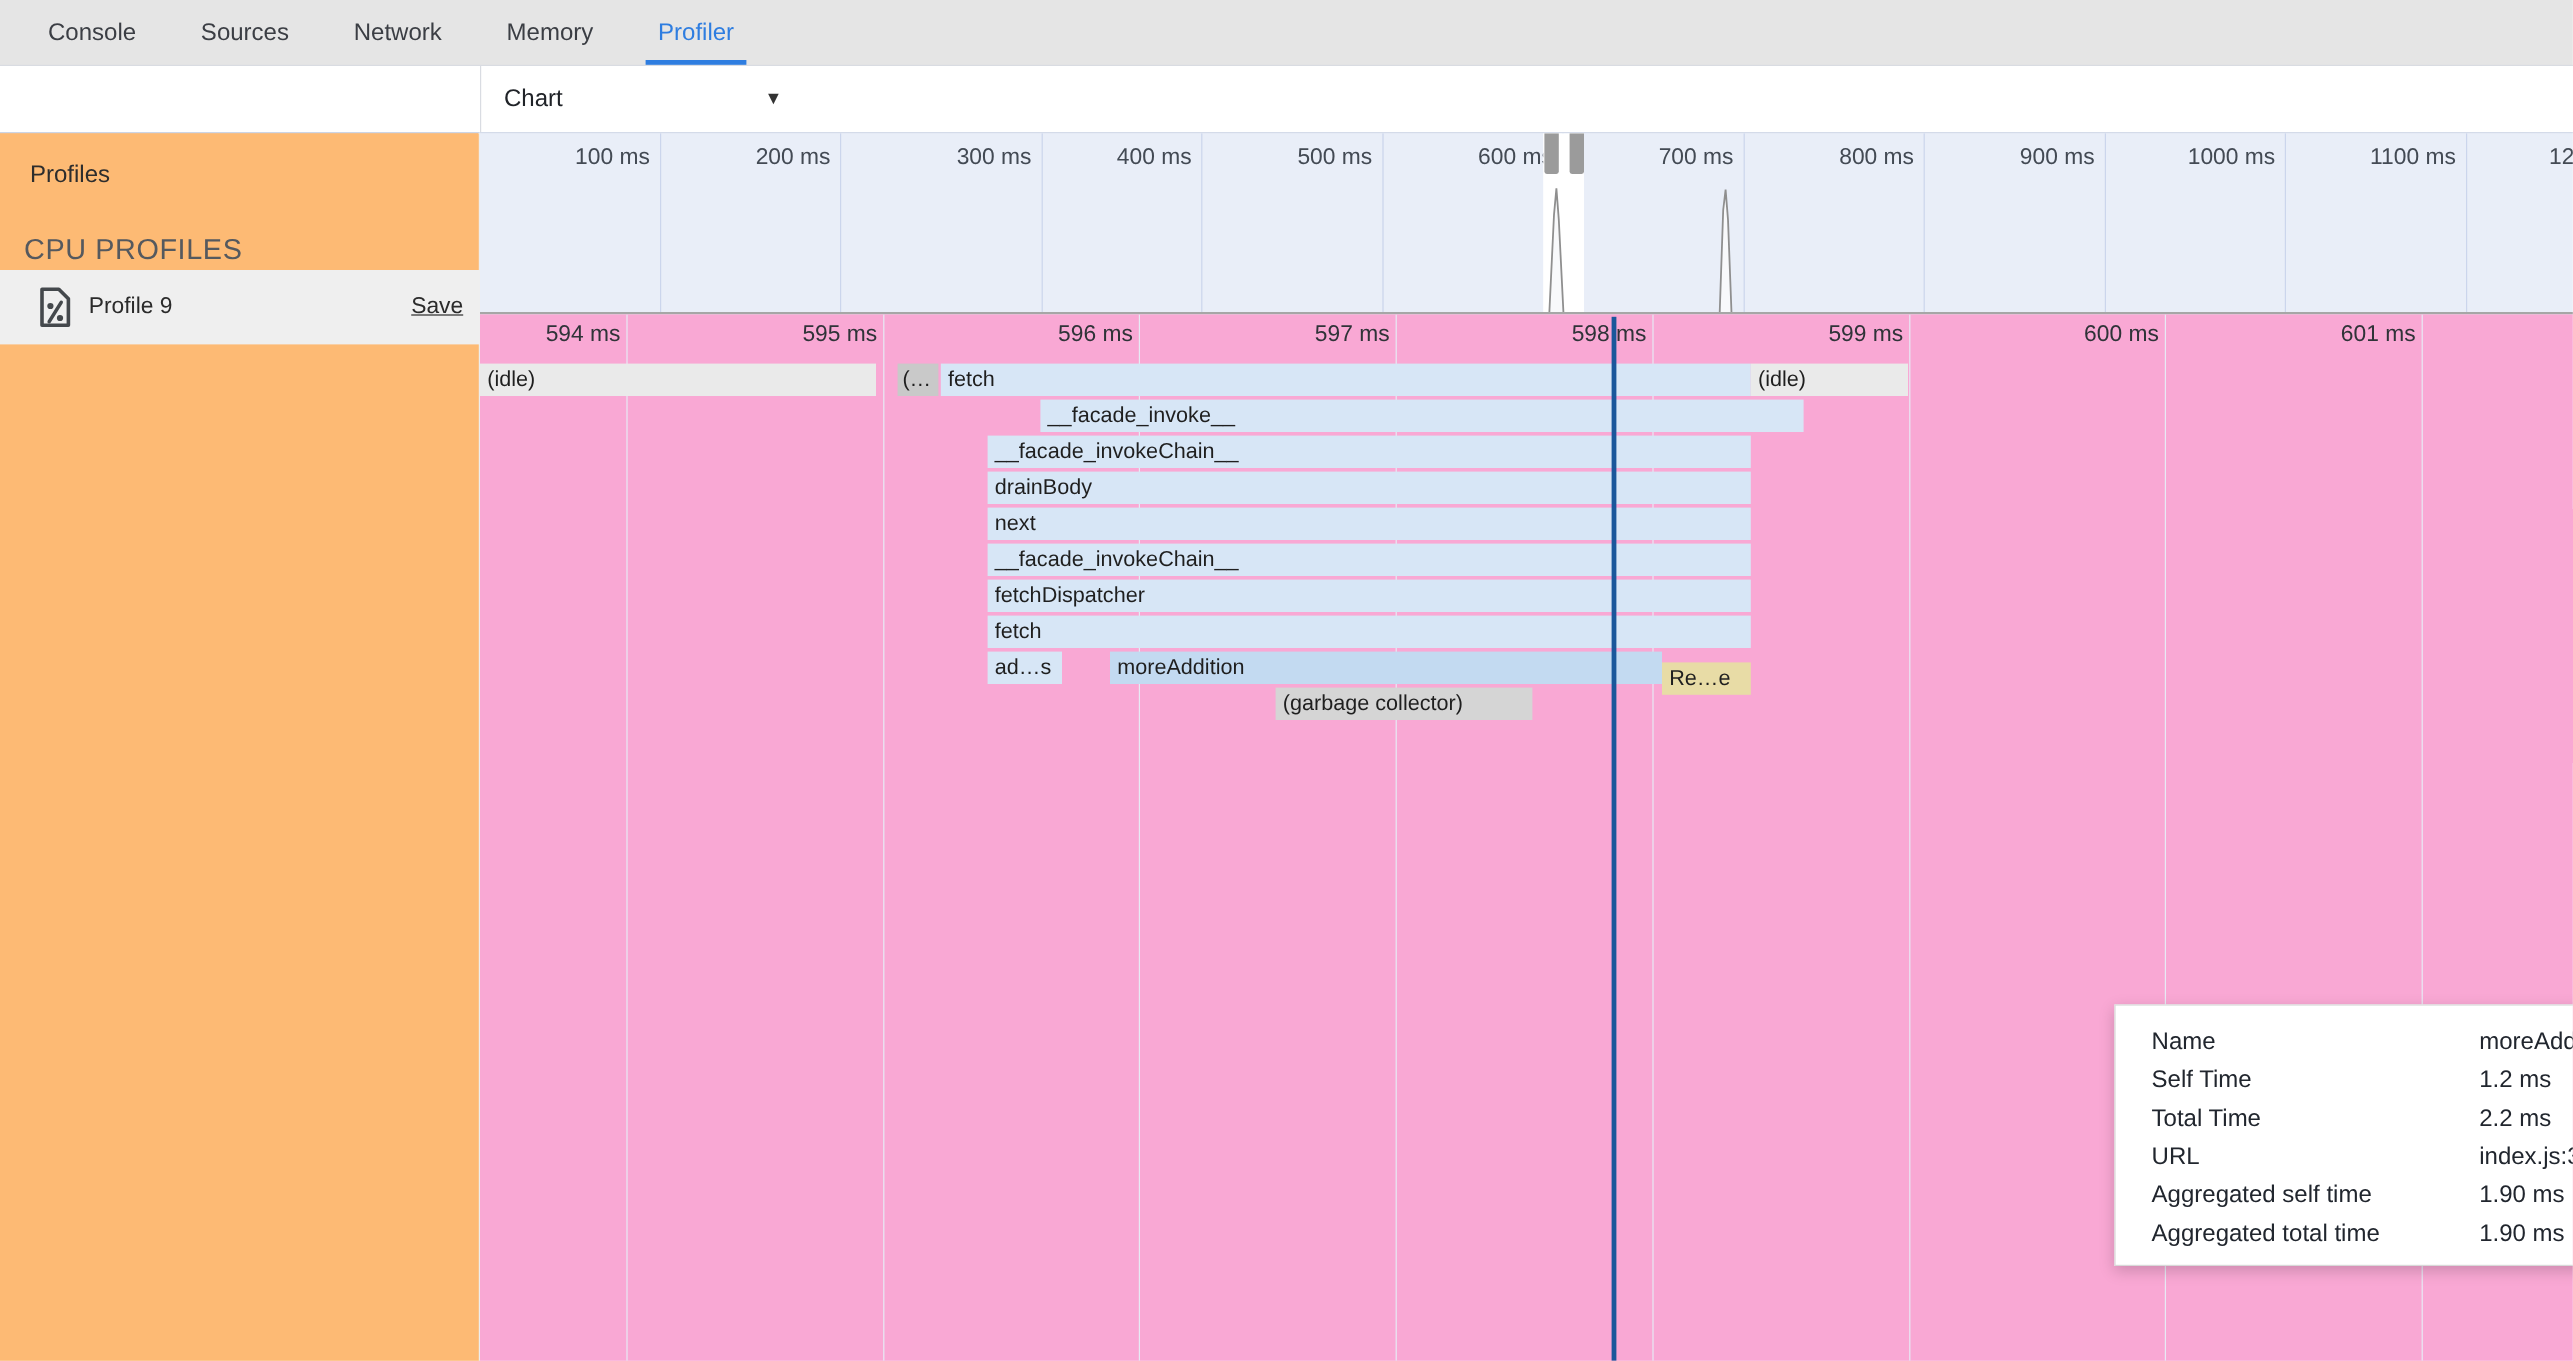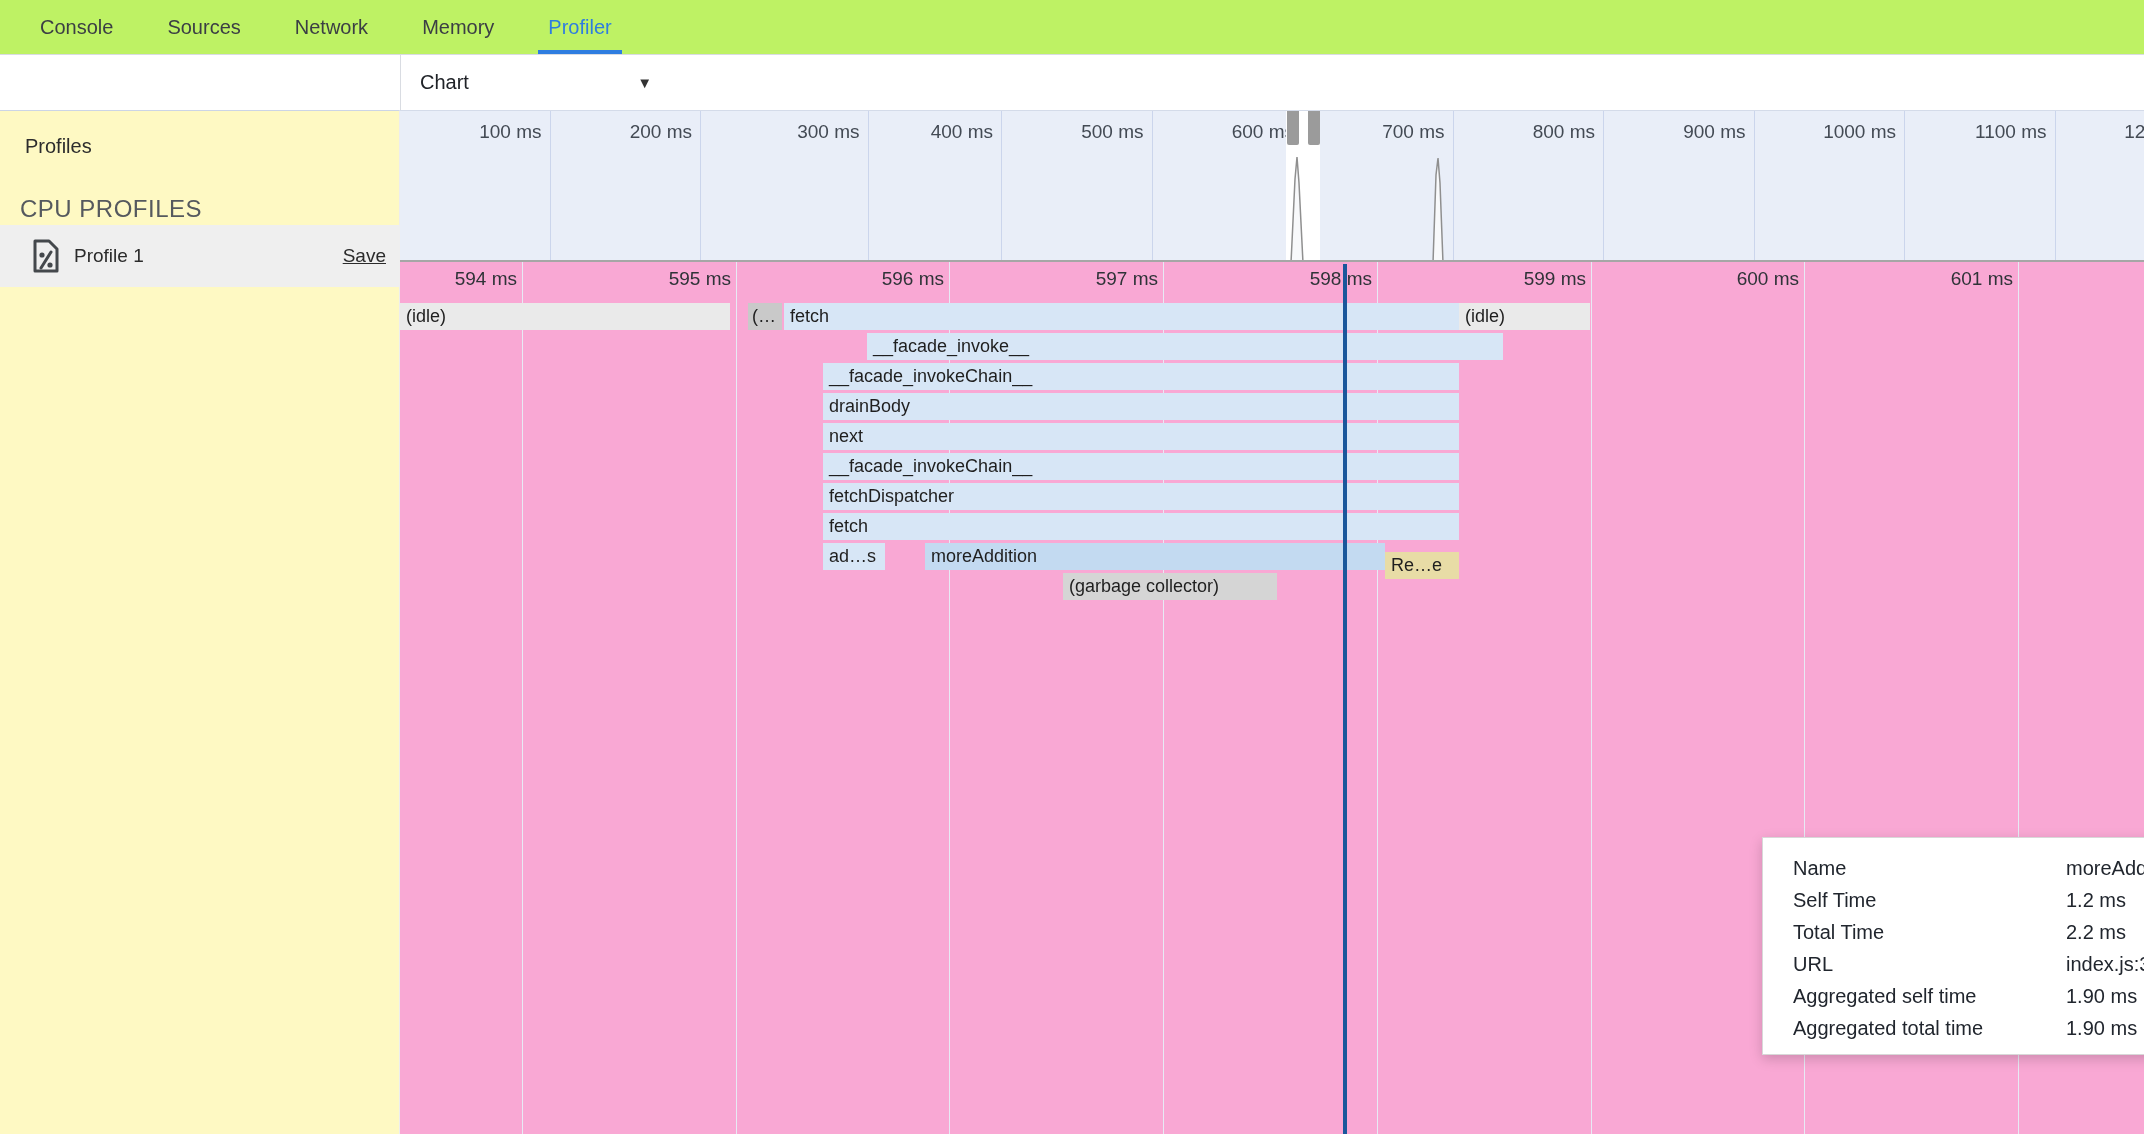--- a/index.html
+++ b/index.html
@@ -1,21 +1,21 @@
 <!DOCTYPE html>
 <html><head>
 <meta charset="utf-8">
 <style>
   * { margin:0; padding:0; box-sizing:border-box; }
   html,body { width:2144px; height:1134px; background:#fff; overflow:hidden;
               font-family:"Liberation Sans","DejaVu Sans",sans-serif; }
 
   
   #tabbar { position:absolute; left:0; top:0; width:2144px; height:55px;
-            background:#bef264; border-bottom:1px solid #d9dce2;
+            background:#e5e5e5; border-bottom:1px solid #d9dce2;
             display:flex; align-items:stretch; padding-left:30px; }
   .tab { font-size:20px; color:#3b3e44; display:flex; align-items:center;
          padding:0 10px; margin-right:34px; position:relative; cursor:default; }
   .tab.active { color:#2e7de0; }
   .tab.active::after { content:""; position:absolute; left:0; right:0; bottom:0;
                        height:4px; background:#2e7de0; }
 
   
   #toolbar { position:absolute; left:0; top:55px; width:2144px; height:55px; background:#fff; }
   #toolbar .vdiv { position:absolute; left:400px; top:0; width:1px; height:55px; background:#d9dce2; }
@@ -25,21 +25,21 @@
                 border-radius:50%; background:#3f4245; }
   #clear-slash { position:absolute; left:14px; top:-2px; width:3px; height:34px;
                  background:#3f4245; transform:rotate(45deg); }
   #chart-select { position:absolute; left:420px; top:55px; width:232px; height:55px;
                   display:flex; align-items:center; justify-content:space-between;
                   font-size:20px; color:#202328; }
   #chart-caret { font-size:15px; color:#333; }
 
   
   #sidebar { position:absolute; left:0; top:110px; width:400px; height:1024px;
-             background:#fef9c3; border-right:1px solid #ededed; border-top:1px solid #ccd5e6; }
+             background:#fdba74; border-right:1px solid #ededed; border-top:1px solid #ccd5e6; }
   #profiles-heading { position:absolute; left:25px; top:24px; font-size:20px; color:#2d2d2d; }
   #cpu-profiles-heading { position:absolute; left:20px; top:84px; font-size:24px;
                           color:#55595e; letter-spacing:.5px; }
   #profile-row { position:absolute; left:0; top:114px; width:400px; height:62px;
                  background:#efefef; display:flex; align-items:center; }
   #profile-row svg { margin-left:30px; }
   #profile-label { margin-left:12px; font-size:19px; color:#2b2b2b; }
   #save-link { margin-left:auto; margin-right:14px; font-size:19px; color:#2b2b2b;
                text-decoration:underline; cursor:pointer; }
 
@@ -108,21 +108,21 @@
 <div id="sidebar">
   <div id="profiles-heading">Profiles</div>
   <div id="cpu-profiles-heading">CPU PROFILES</div>
   <div id="profile-row">
     <svg width="32" height="36" viewBox="0 0 32 36">
       <path d="M5 3 H19 L27 11 V33 H5 Z" fill="none" stroke="#44484c" stroke-width="3" stroke-linejoin="round"></path>
       <circle cx="12" cy="17" r="2.6" fill="#44484c"></circle>
       <circle cx="20" cy="27" r="2.6" fill="#44484c"></circle>
       <path d="M21 14 L11 30" stroke="#44484c" stroke-width="3" stroke-linecap="round"></path>
     </svg>
-    <span id="profile-label">Profile 1</span>
+    <span id="profile-label">Profile 9</span>
     <span id="save-link">Save</span>
   </div>
 </div>
 
 <div id="overview">
   <div id="ov-cols">
       <div class="ov-col" style="left: 0px; width: 150.5px; padding-left: 14px;">100 ms</div>
       <div class="ov-col" style="left: 150.5px; width: 150.5px;">200 ms</div>
       <div class="ov-col" style="left: 318px; width: 150.5px;">300 ms</div>
       <div class="ov-col" style="left: 451.5px; width: 150.5px;">400 ms</div>

